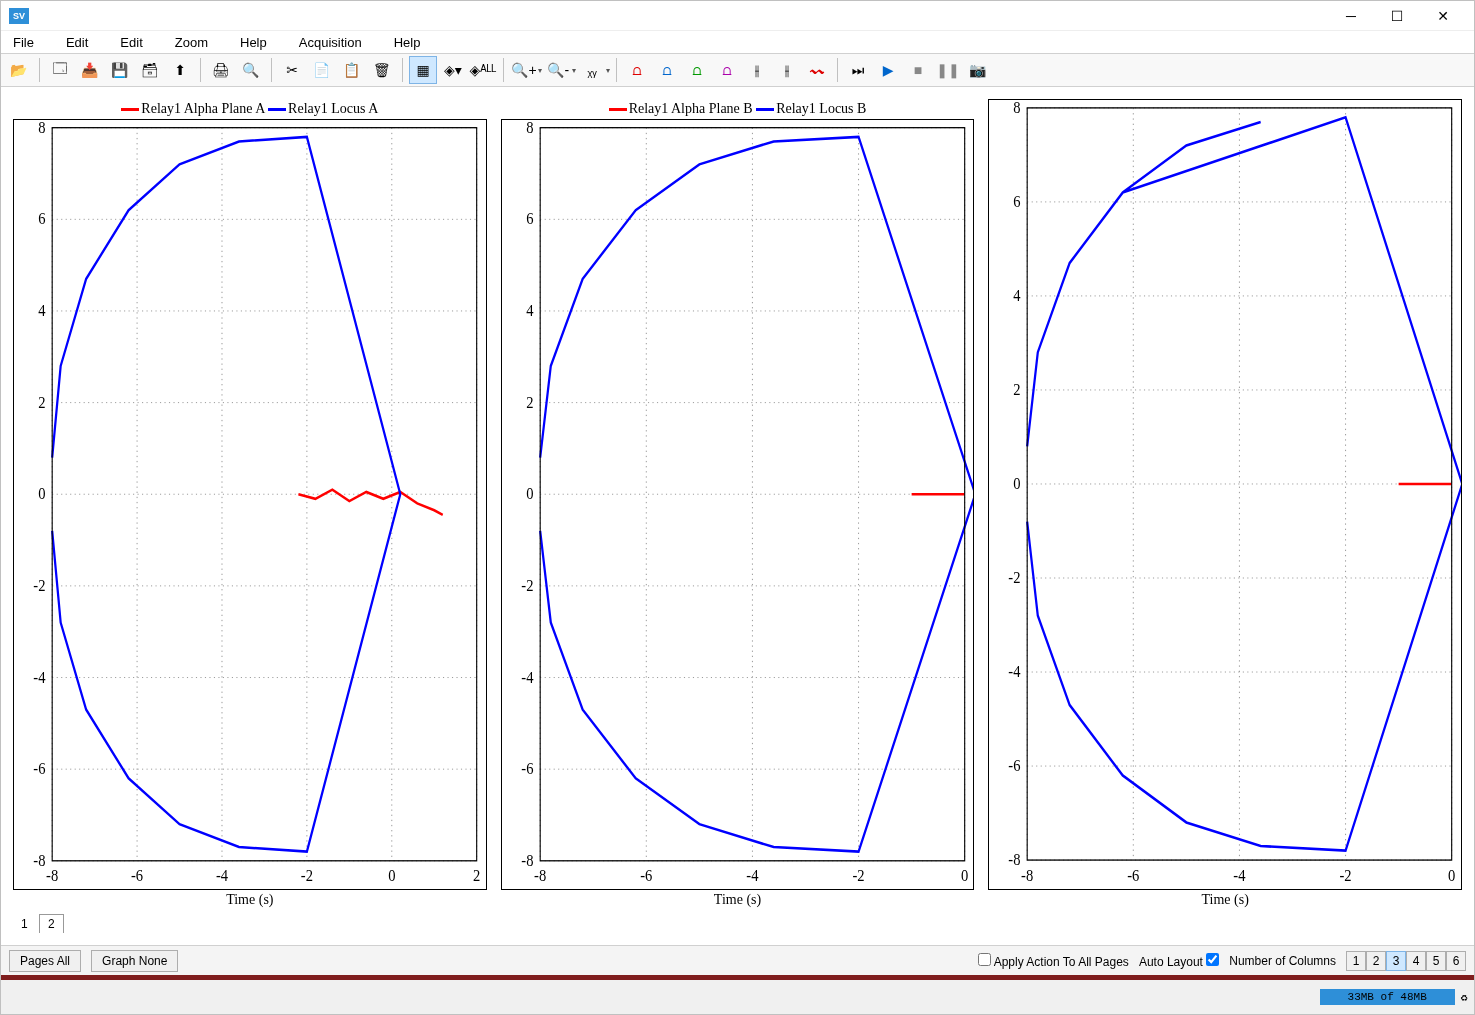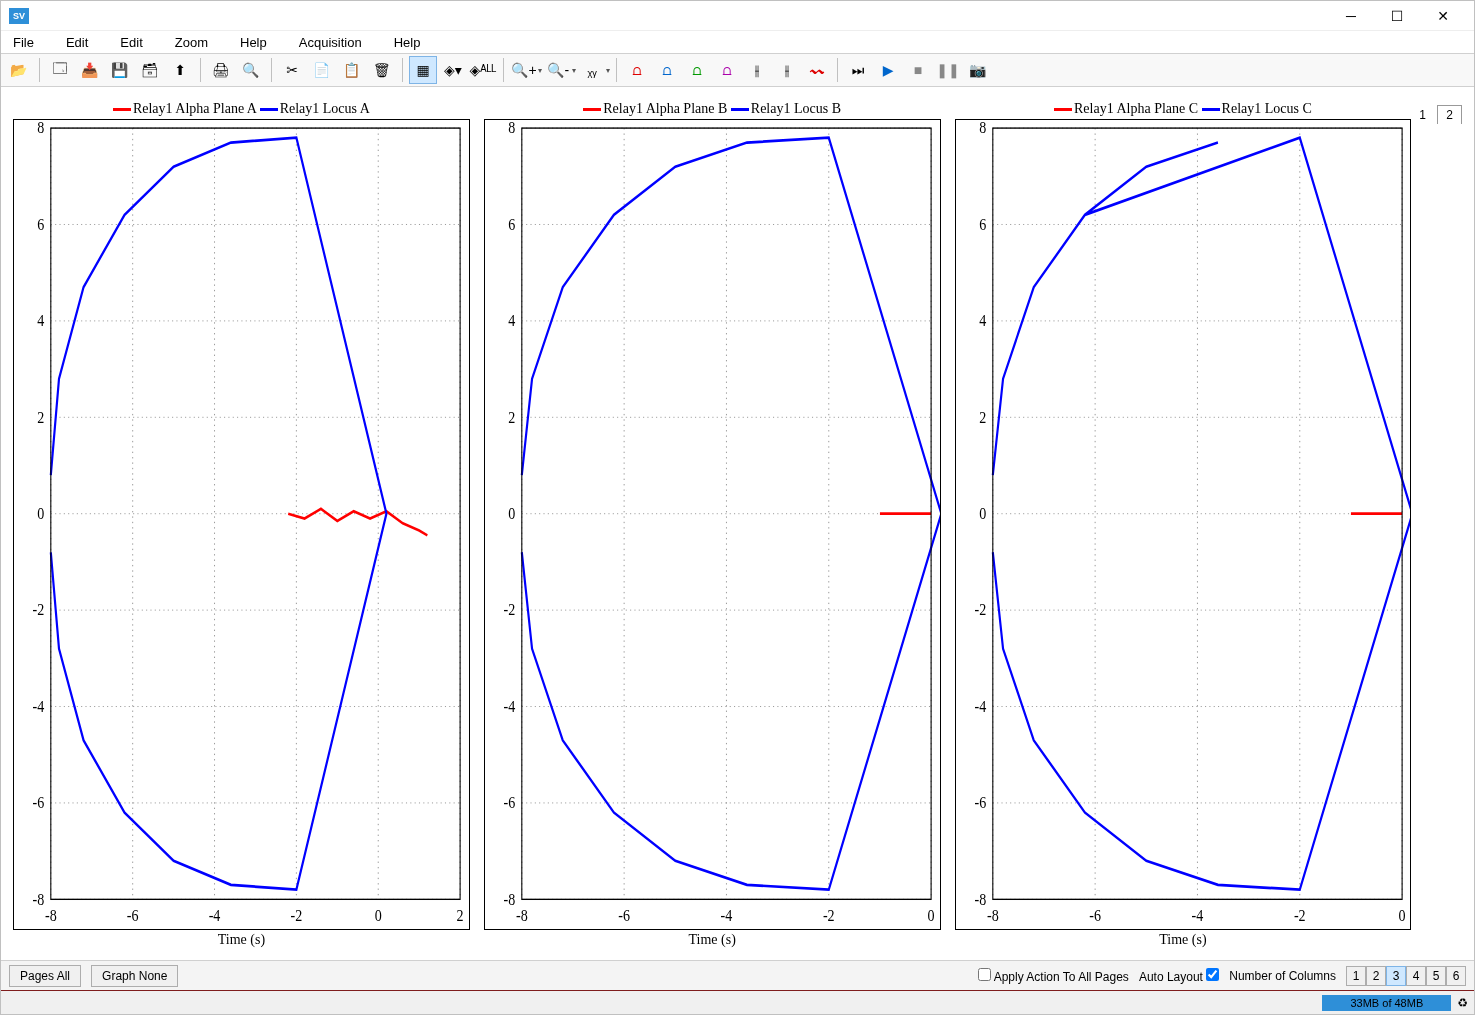--- a/index.html
+++ b/index.html
@@ -9,37 +9,37 @@
 .titleicon { width: 20px; height: 16px; background: #2e8fd8; color: #fff; font-size: 9px; font-weight: bold; display: flex; align-items: center; justify-content: center; margin-right: 8px; }
 .titlespace { flex: 1; }
 .winctl { width: 46px; height: 30px; display: flex; align-items: center; justify-content: center; font-family: system-ui; font-size: 14px; }
 .menubar { height: 22px; display: flex; align-items: center; padding: 0 6px; gap: 20px; font-size: 13px; }
 .menuitem { padding: 2px 6px; }
 .toolbar { height: 34px; border-top: 1px solid #d0d0d0; border-bottom: 1px solid #d0d0d0; display: flex; align-items: center; padding: 0 4px; gap: 2px; background: #f8f8f8; }
 .tbtn { width: 28px; height: 28px; border: 1px solid transparent; display: flex; align-items: center; justify-content: center; font-size: 14px; }
 .tbtn.active { background: #cfe8ff; border: 1px solid #7eb4e6; }
 .tsep { width: 1px; height: 24px; background: #c0c0c0; margin: 0 4px; }
 .tdd { font-size: 8px; color: #555; margin-left: -2px; }
-.content { flex: 1; padding: 12px; display: flex; flex-direction: row; }
+.content { flex: 1; padding: 12px; display: flex; flex-direction: column; }
 .charts { flex: 1; display: flex; gap: 14px; }
 .chartcell { flex: 1; display: flex; flex-direction: column; }
 .legend { text-align: center; font-family: "Times New Roman", serif; font-size: 14px; padding: 2px 0; }
 .legend .swatch { display: inline-block; width: 18px; height: 3px; vertical-align: middle; margin-right: 2px; }
 .svgwrap { flex: 1; border: 1px solid #000; position: relative; }
 .xlabel { text-align: center; font-family: "Times New Roman", serif; font-size: 14px; padding-top: 2px; }
 .tabs { padding-top: 6px; }
 .tabbtn { display: inline-block; padding: 2px 8px; font-size: 12px; }
 .tabbtn.active { border: 1px solid #999; border-bottom: none; background: #fff; }
 .footerbar { height: 30px; border-top: 1px solid #d0d0d0; display: flex; align-items: center; padding: 0 8px; gap: 10px; background: #f4f4f4; }
 .fbtn { padding: 3px 10px; border: 1px solid #adadad; background: #f0f0f0; font-size: 12px; }
 .fspace { flex: 1; }
 .collabel { font-size: 12px; }
 .colbtn { width: 20px; height: 20px; border: 1px solid #adadad; background: #f0f0f0; display: inline-flex; align-items: center; justify-content: center; font-size: 12px; }
 .colbtn.active { background: #cfe8ff; border-color: #7eb4e6; }
-.statusbar { height: 24px; border-top: 1px solid #7f1d1d; display: flex; align-items: center; justify-content: flex-end; padding: 0 6px; gap: 6px; background: #f0f0f0; }
+.statusbar { height: 39px; border-top: 5px solid #7f1d1d; display: flex; align-items: center; justify-content: flex-end; padding: 0 6px; gap: 6px; background: #f0f0f0; font-family: Liberation Mono, monospace; }
 .mem { background: #2e8fd8; color: #000; font-size: 11px; padding: 2px 28px; }
 svg text { font-family: "Times New Roman", serif; font-size: 13px; }
 </style>
 </head>
 <body>
 
 <div class="window">
   <div class="titlebar">
     <div class="titleicon">SV</div>
     <div class="titlespace"></div>
@@ -173,21 +173,20 @@
               <text x="28" y="296" text-anchor="end">0</text>
               <text x="28" y="224.5" text-anchor="end">2</text>
               <text x="28" y="153" text-anchor="end">4</text>
               <text x="28" y="81.5" text-anchor="end">6</text>
               <text x="28" y="10" text-anchor="end">8</text>
               <rect x="34" y="6" width="378" height="572" fill="none" stroke="#000"></rect>
             </svg></div>
           <div class="xlabel">Time (s)</div>
         </div>
         <div class="chartcell">
-          <div class="legend"><span class="swatch" style="background:#ff0000"></span>Relay1 Alpha Plane C <span class="swatch" style="background:#0000ff"></span>Relay1 Locus C</div>
           <div class="svgwrap"><svg viewBox="0 0 420 600" width="100%" height="100%" preserveAspectRatio="none">
               <line x1="34" y1="6" x2="34" y2="578" stroke="#888" stroke-dasharray="1,3" stroke-width="0.7"></line>
               <line x1="128.5" y1="6" x2="128.5" y2="578" stroke="#888" stroke-dasharray="1,3" stroke-width="0.7"></line>
               <line x1="223" y1="6" x2="223" y2="578" stroke="#888" stroke-dasharray="1,3" stroke-width="0.7"></line>
               <line x1="317.5" y1="6" x2="317.5" y2="578" stroke="#888" stroke-dasharray="1,3" stroke-width="0.7"></line>
               <line x1="412" y1="6" x2="412" y2="578" stroke="#888" stroke-dasharray="1,3" stroke-width="0.7"></line>
               <line x1="34" y1="578" x2="412" y2="578" stroke="#888" stroke-dasharray="1,3" stroke-width="0.7"></line>
               <line x1="34" y1="506.5" x2="412" y2="506.5" stroke="#888" stroke-dasharray="1,3" stroke-width="0.7"></line>
               <line x1="34" y1="435" x2="412" y2="435" stroke="#888" stroke-dasharray="1,3" stroke-width="0.7"></line>
               <line x1="34" y1="363.5" x2="412" y2="363.5" stroke="#888" stroke-dasharray="1,3" stroke-width="0.7"></line>

